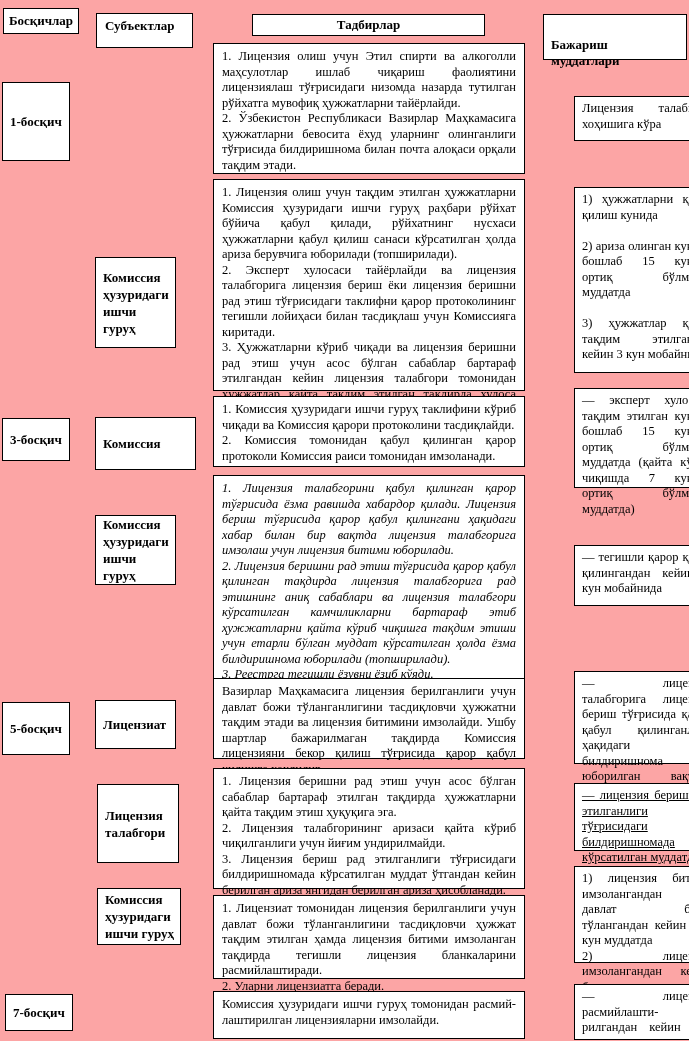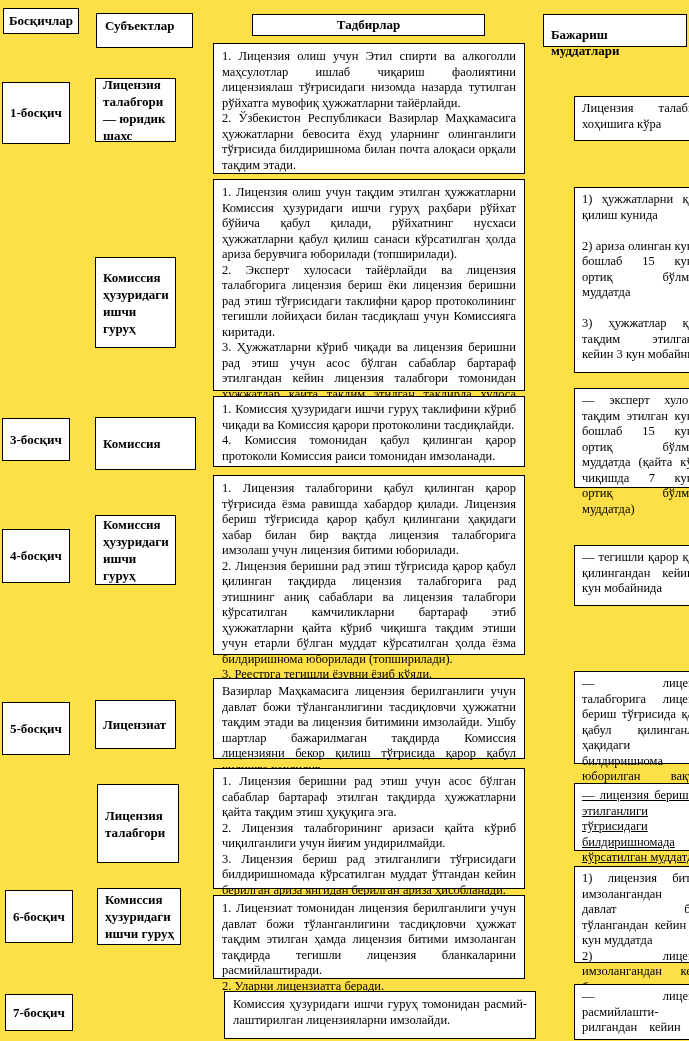--- a/index.html
+++ b/index.html
@@ -1,35 +1,35 @@
 <!DOCTYPE html>
 <html><head>
 <meta charset="utf-8">
 <style>
   html, body { margin: 0; padding: 0; background: #ffffff; }
   .page {
     position: relative;
     width: 689px;
     height: 1041px;
-    background: #fde047;
+    background: #fca5a5;
     color: #000000;
     font-family: "Liberation Serif", "DejaVu Serif", serif;
     overflow: hidden;
   }
   .box {
     position: absolute;
     box-sizing: border-box;
     background: #ffffff;
     border: 1.5px solid #000000;
   }
   .hdr  { font-weight: bold; font-size: 13px; line-height: 16px; }
   .hdr-stage { display: flex; align-items: center; justify-content: center; }
   .hdr-subj  { padding: 4px 8px; }
   .hdr-act   { display: flex; align-items: flex-start; justify-content: center; padding-top: 2px; }
-  .hdr-dl    { padding: 12px 7px; }
+  .hdr-dl    { padding: 22px 7px; }
   .stage {
     font-weight: bold; font-size: 13px; line-height: 16px;
     display: flex; align-items: center; padding: 2px 2px 2px 7px;
   }
   .subj {
     font-weight: bold; font-size: 13px; line-height: 17px;
     display: flex; align-items: center; padding: 2px 4px 2px 7px;
   }
   .act {
     font-size: 12.5px; line-height: 15.5px;
@@ -43,25 +43,22 @@
 </head>
 <body>
 
 <div class="page">
 
   <div class="box hdr hdr-stage" style="left:3px; top:8px; width:76px; height:26px;">Босқичлар</div>
   <div class="box hdr hdr-subj" style="left:96px; top:13px; width:97px; height:35px;">Субъектлар</div>
   <div class="box hdr hdr-act" style="left:252px; top:14px; width:233px; height:22px;">Тадбирлар</div>
   <div class="box hdr hdr-dl" style="left:543px; top:14px; width:144px; height:33px;">Бажариш муддатлари</div>
 
-  <div class="box stage" style="left:2px; top:82px; width:68px; height:62px;">
+  <div class="box stage" style="left:2px; top:82px; width:68px; height:79px;">
       <span>1-босқич</span>
-    </div>
-  <div class="box subj" style="left:95px; top:78px; width:81px; height:64px;">
-      <span>Лицензия талабгори — юридик шахс</span>
     </div>
   <div class="box act" style="left:213px; top:43px; width:312px; height:131px;">1. Лицензия олиш учун Этил спирти ва алкоголли маҳсулотлар ишлаб чиқариш фаолиятини лицензиялаш тўғрисидаги низомда назарда тутилган рўйхатга мувофиқ ҳужжатларни тайёрлайди.
 2. Ўзбекистон Республикаси Вазирлар Маҳкамасига ҳужжатларни бевосита ёхуд уларнинг олинганлиги тўғрисида билдиришнома билан почта алоқаси орқали тақдим этади.</div>
   <div class="box dl" style="left:541px; top:96px; width:146px; height:45px;">Лицензия талабгори хоҳишига кўра</div>
 
   <div class="box subj" style="left:95px; top:257px; width:81px; height:91px;">
       <span>Комиссия ҳузуридаги ишчи гуруҳ</span>
     </div>
   <div class="box act" style="left:213px; top:179px; width:312px; height:212px;">1. Лицензия олиш учун тақдим этилган ҳужжатларни Комиссия ҳузуридаги ишчи гуруҳ раҳбари рўйхат бўйича қабул қилади, рўйхатнинг нусхаси ҳужжатларни қабул қилиш санаси кўрсатилган ҳолда ариза берувчига юборилади (топширилади).
 2. Эксперт хулосаси тайёрлайди ва лицензия талабгорига лицензия бериш ёки лицензия беришни рад этиш тўғрисидаги таклифни қарор протоколининг тегишли лойиҳаси билан тасдиқлаш учун Комиссияга киритади.
@@ -72,30 +69,27 @@
 
 3) ҳужжатлар қайта тақдим этилгандан кейин 3 кун мобайнида</div>
 
   <div class="box stage" style="left:2px; top:418px; width:68px; height:43px;">
       <span>3-босқич</span>
     </div>
   <div class="box subj" style="left:95px; top:417px; width:101px; height:53px;text-align:center;">
       <span>Комиссия</span>
     </div>
   <div class="box act" style="left:213px; top:396px; width:312px; height:71px;">1. Комиссия ҳузуридаги ишчи гуруҳ таклифини кўриб чиқади ва Комиссия қарори протоколини тасдиқлайди.
-4. Комиссия томонидан қабул қилинган қарор протоколи Комиссия раиси томонидан имзоланади.</div>
+2. Комиссия томонидан қабул қилинган қарор протоколи Комиссия раиси томонидан имзоланади.</div>
   <div class="box dl" style="left:541px; top:388px; width:146px; height:100px;">— эксперт хулосаси тақдим этилган кундан бошлаб 15 кундан ортиқ бўлмаган муддатда (қайта кўриб чиқишда 7 кундан ортиқ бўлмаган муддатда)</div>
 
-  <div class="box stage" style="left:2px; top:529px; width:68px; height:54px;">
-      <span>4-босқич</span>
-    </div>
   <div class="box subj" style="left:95px; top:515px; width:81px; height:70px;">
       <span>Комиссия ҳузуридаги ишчи гуруҳ</span>
     </div>
-  <div class="box act" style="left:213px; top:475px; width:312px; height:180px;">1. Лицензия талабгорини қабул қилинган қарор тўғрисида ёзма равишда хабардор қилади. Лицензия бериш тўғрисида қарор қабул қилингани ҳақидаги хабар билан бир вақтда лицензия талабгорига имзолаш учун лицензия битими юборилади.
+  <div class="box act" style="left:213px; top:475px; width:312px; height:204px;font-style:italic;">1. Лицензия талабгорини қабул қилинган қарор тўғрисида ёзма равишда хабардор қилади. Лицензия бериш тўғрисида қарор қабул қилингани ҳақидаги хабар билан бир вақтда лицензия талабгорига имзолаш учун лицензия битими юборилади.
 2. Лицензия беришни рад этиш тўғрисида қарор қабул қилинган тақдирда лицензия талабгорига рад этишнинг аниқ сабаблари ва лицензия талабгори кўрсатилган камчиликларни бартараф этиб ҳужжатларни қайта кўриб чиқишга тақдим этиши учун етарли бўлган муддат кўрсатилган ҳолда ёзма билдиришнома юборилади (топширилади).
 3. Реестрга тегишли ёзувни ёзиб қўяди.</div>
   <div class="box dl" style="left:541px; top:545px; width:146px; height:61px;">— тегишли қарор қабул қилингандан кейин 8 кун мобайнида</div>
 
   <div class="box stage" style="left:2px; top:702px; width:68px; height:53px;">
       <span>5-босқич</span>
     </div>
   <div class="box subj" style="left:95px; top:700px; width:81px; height:49px;">
       <span>Лицензиат</span>
     </div>
@@ -103,30 +97,27 @@
   <div class="box dl" style="left:541px; top:671px; width:146px; height:93px;">— лицензия талабгорига лицензия бериш тўғрисида қарор қабул қилинганлиги ҳақидаги билдиришнома юборилган вақтдан бошлаб уч ойдан кечикмай</div>
 
   <div class="box subj" style="left:97px; top:784px; width:82px; height:79px;">
       <span>Лицензия талабгори</span>
     </div>
   <div class="box act" style="left:213px; top:768px; width:312px; height:121px;">1. Лицензия беришни рад этиш учун асос бўлган сабаблар бартараф этилган тақдирда ҳужжатларни қайта тақдим этиш ҳуқуқига эга.
 2. Лицензия талабгорининг аризаси қайта кўриб чиқилганлиги учун йиғим ундирилмайди.
 3. Лицензия бериш рад этилганлиги тўғрисидаги билдиришномада кўрсатилган муддат ўтгандан кейин берилган ариза янгидан берилган ариза ҳисобланади.</div>
   <div class="box dl" style="left:541px; top:783px; width:146px; height:68px;text-decoration:underline;">— лицензия бериш рад этилганлиги тўғрисидаги билдиришномада кўрсатилган муддатда</div>
 
-  <div class="box stage" style="left:5px; top:890px; width:68px; height:53px;">
-      <span>6-босқич</span>
-    </div>
   <div class="box subj" style="left:97px; top:888px; width:84px; height:57px;">
       <span>Комиссия ҳузуридаги ишчи гуруҳ</span>
     </div>
   <div class="box act" style="left:213px; top:895px; width:312px; height:84px;">1. Лицензиат томонидан лицензия берилганлиги учун давлат божи тўланганлигини тасдиқловчи ҳужжат тақдим этилган ҳамда лицензия битими имзоланган тақдирда тегишли лицензия бланкаларини расмийлаштиради.
 2. Уларни лицензиатга беради.</div>
   <div class="box dl" style="left:541px; top:866px; width:146px; height:97px;">1) лицензия битими имзолангандан ва давлат божи тўлангандан кейин бир кун муддатда
 2) лицензия имзолангандан кейин бир кун муддатда</div>
 
   <div class="box stage" style="left:5px; top:994px; width:68px; height:37px;">
       <span>7-босқич</span>
     </div>
-  <div class="box act" style="left:213px; top:991px; width:312px; height:48px;margin-left:11px;">Комиссия ҳузуридаги ишчи гуруҳ томонидан расмий-лаштирилган лицензияларни имзолайди.</div>
+  <div class="box act" style="left:213px; top:991px; width:312px; height:48px;">Комиссия ҳузуридаги ишчи гуруҳ томонидан расмий-лаштирилган лицензияларни имзолайди.</div>
   <div class="box dl" style="left:541px; top:984px; width:146px; height:56px;">— лицензия расмийлашти-рилгандан кейин бир кун муддатда</div>
 
 </div>
 
 </body></html>

